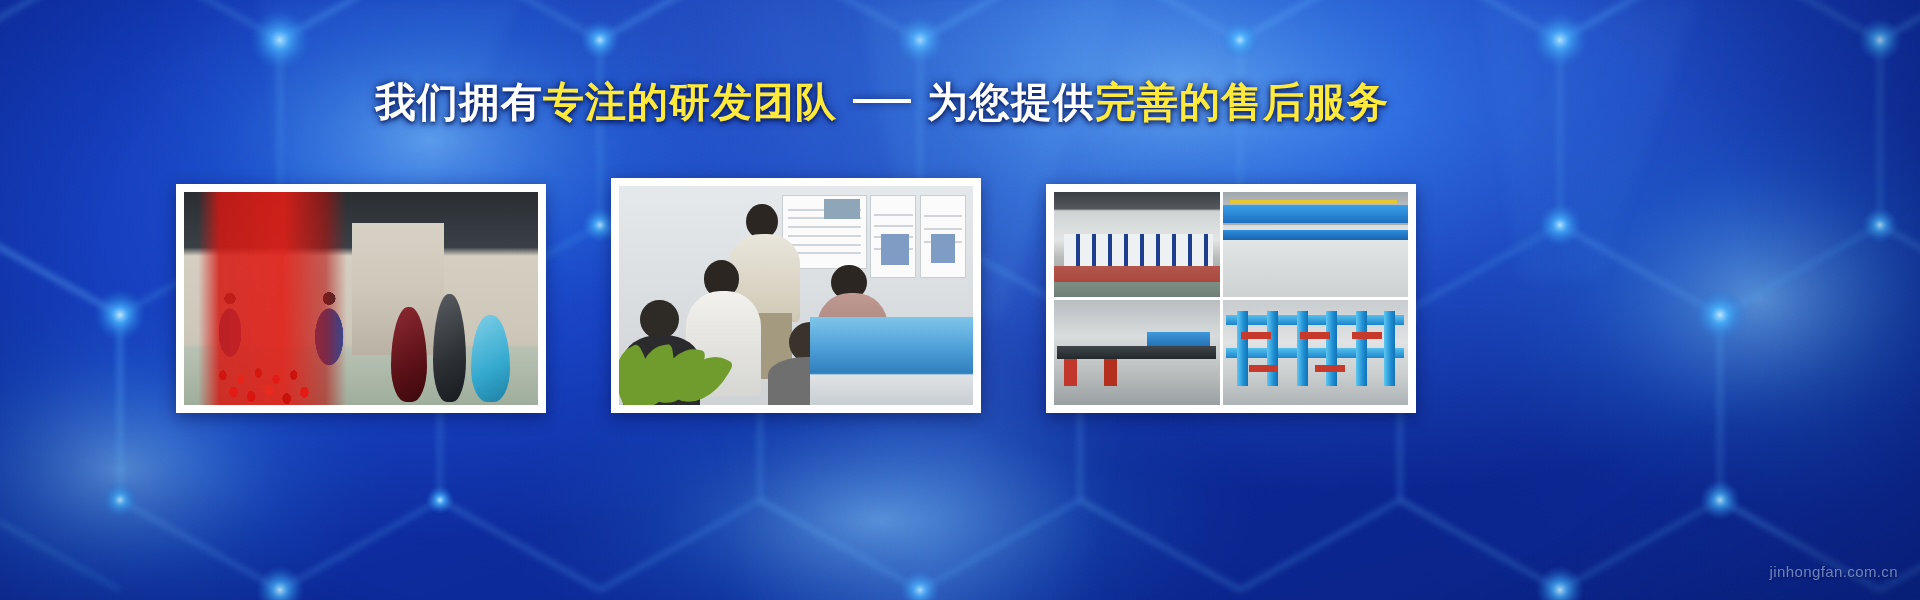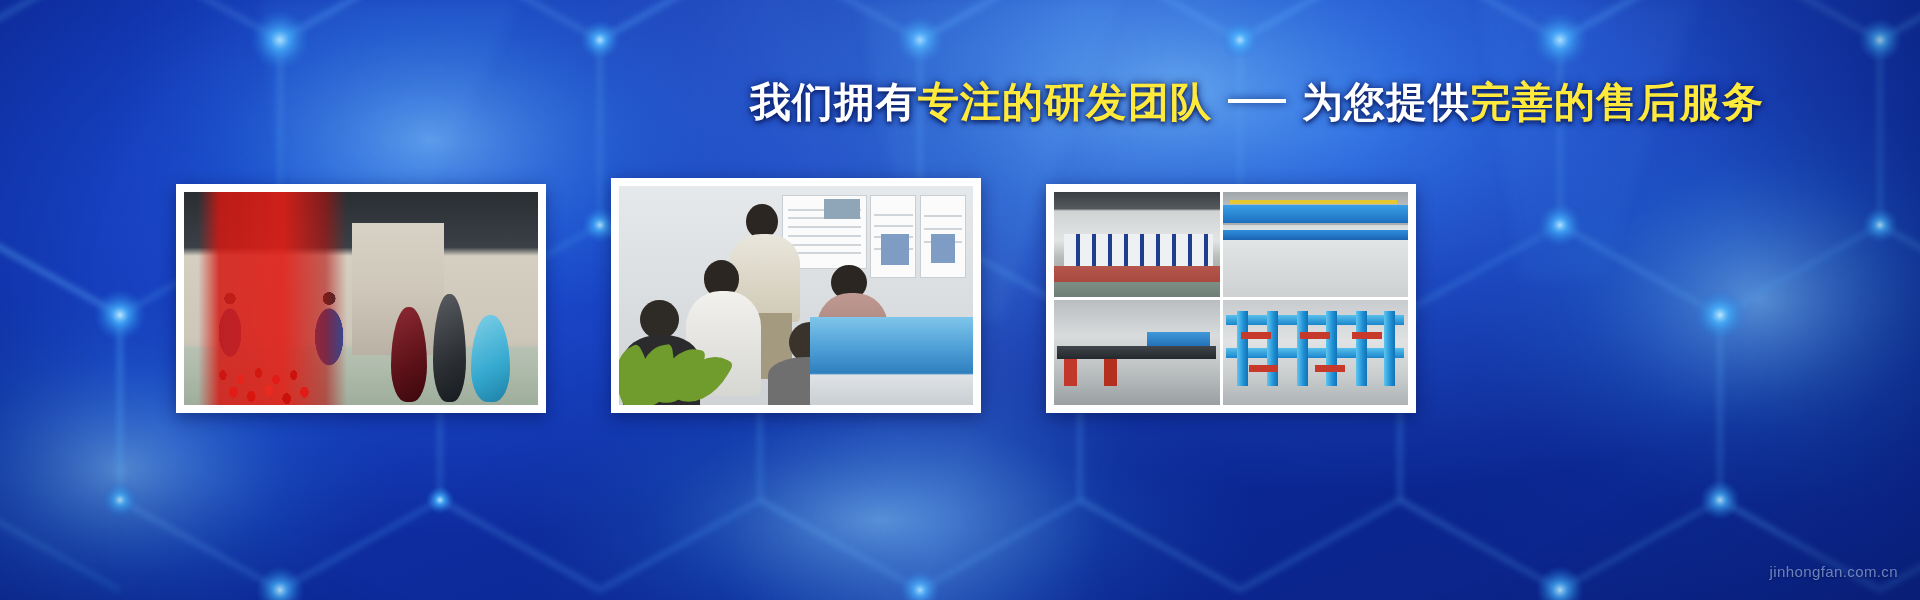--- a/index.html
+++ b/index.html
@@ -40,21 +40,21 @@
   #vignette {
     position:absolute; inset:0;
     background:radial-gradient(ellipse 1500px 760px at 48% 45%, rgba(0,0,0,0) 55%, rgba(2,12,64,0.55) 100%);
     pointer-events:none;
   }
 
   
   #headline {
     position:absolute;
     left:0; top:82px; width:1764px;
-    text-align:right;
+    text-align:center;
     white-space:nowrap;
     font-size:41px;
     line-height:1;
     font-weight:bold;
     letter-spacing:1px;
     color:#ffffff;
     text-shadow:0 0 10px rgba(10,30,110,0.95), 0 2px 4px rgba(0,10,60,0.8);
     z-index:6;
   }
   #headline .hl-y { color:#ffe93a; }

